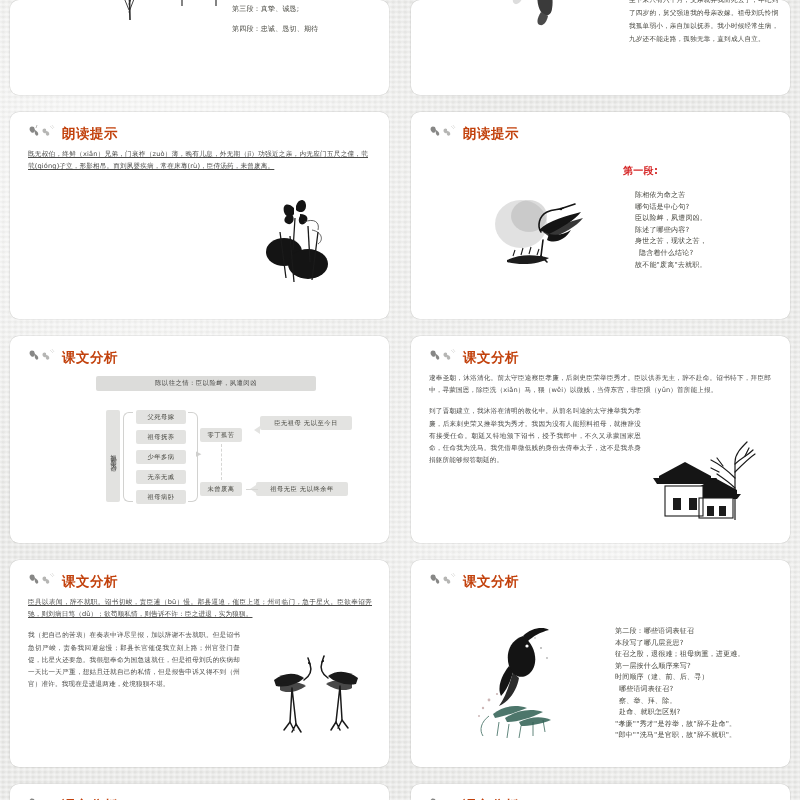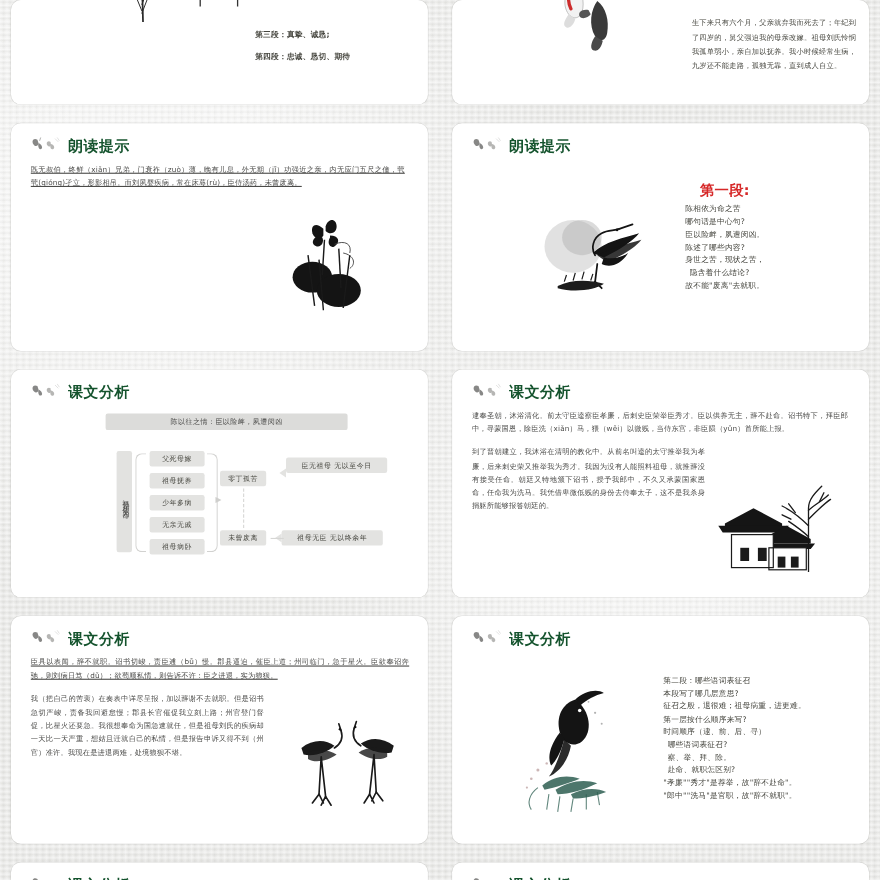--- a/index.html
+++ b/index.html
@@ -66,21 +66,21 @@
   }
   .deco-icon {
     width: 30px;
     height: 20px;
     flex: 0 0 30px;
     opacity: 0.72;
   }
   .slide-title {
     font-size: 13.5px;
     font-weight: bold;
-    color: #14532d;
+    color: #c2410c;
     letter-spacing: 0.5px;
     line-height: 18px;
     text-align: center;
   }
 
   
   .slide-body {
     padding: 6px 18px 0 18px;
     position: relative;
     height: calc(100% - 30px);
@@ -101,26 +101,25 @@
 
   
   .ink-img {
     position: absolute;
   }
 
   
   .red-head {
     color: #d62828;
     font-weight: bold;
-    font-size: 13px;
+    font-size: 10px;
     margin: 0 0 3px 0;
     letter-spacing: 0.3px;
-    text-align: center;
-  }
-  .qa-list { margin: 0; }
+  }
+  .qa-list { margin: 12px; }
   .qa-line {
     font-size: 7px;
     line-height: 11.6px;
     color: #46463f;
     letter-spacing: 0.2px;
     white-space: nowrap;
   }
   .qa-line.indent { padding-left: 4px; }
 
   
@@ -251,29 +250,29 @@
           <svg viewBox="0 0 58 56" width="58" height="56">
             <rect x="8" y="2" width="44" height="16" fill="#111"></rect>
             <rect x="18" y="20" width="22" height="10" fill="none" stroke="#222" stroke-width="1.4"></rect>
             <rect x="22" y="23" width="6" height="4" fill="#222"></rect>
             <rect x="30" y="23" width="6" height="4" fill="#222"></rect>
             <path d="M6 30 L52 30" stroke="#222" stroke-width="1.4"></path>
             <path d="M12 30 L12 46 M46 30 L46 46" stroke="#333" stroke-width="1.2"></path>
           </svg>
         </div>
 
-        <div style="position:absolute;left:222px;top:27px;width:150px;font-weight:bold;">
+        <div style="position:absolute;left:222px;top:4px;width:150px;">
           <div class="qa-line">第三段：真挚、诚恳;</div>
           <div class="qa-line" style="margin-top:8px;">第四段：忠诚、恳切、期待</div>
         </div>
       </div>
     </div>
 
     <div class="slide partial-top">
-      <div class="slide-body" style="padding-top:0;height:100%;margin-top:21px;">
+      <div class="slide-body" style="padding-top:0;height:100%;">
 
         <div class="ink-img" style="left:80px;top:-46px;width:80px;height:78px;">
           <svg viewBox="0 0 80 78" width="80" height="78">
             <g>
               <path d="M30 10 C22 18 20 30 26 38 C30 43 36 42 38 36 C41 27 38 15 30 10 Z" fill="#f2f2f2" stroke="#bbb" stroke-width="0.8"></path>
               <path d="M29 13 C25 19 25 27 28 33" fill="none" stroke="#cc2b2b" stroke-width="3" stroke-linecap="round"></path>
               <path d="M26 38 C22 44 20 48 24 50 C27 51 31 47 32 42 Z" fill="#ddd"></path>
             </g>
             <g>
               <path d="M52 26 C46 34 44 48 50 58 C54 64 60 62 61 55 C63 44 60 32 52 26 Z" fill="#3a3a3a"></path>

